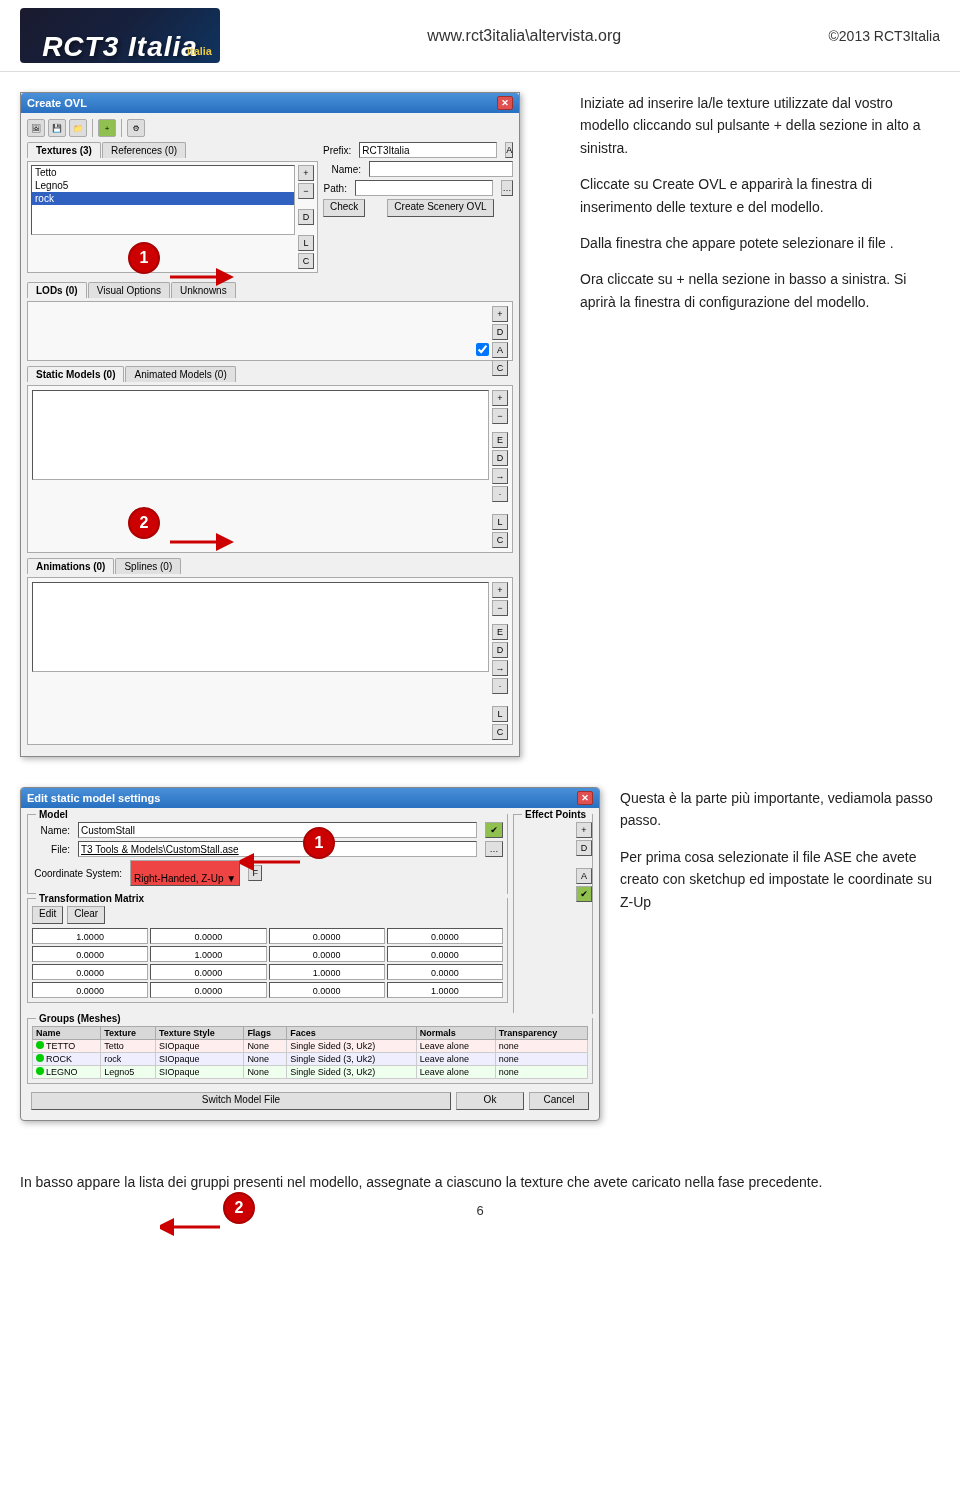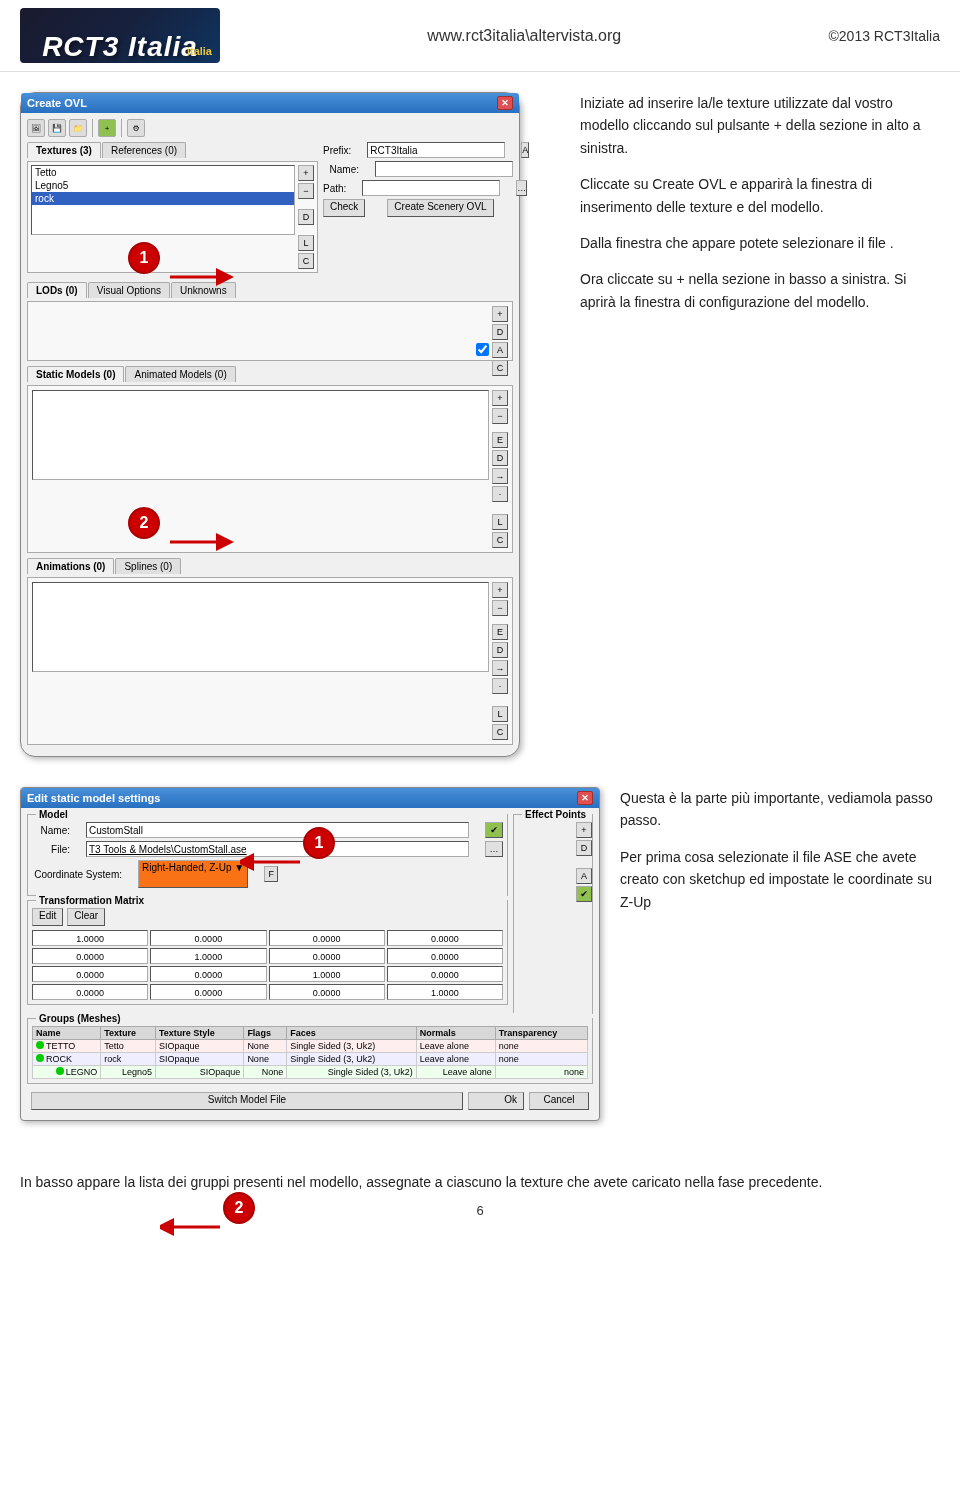--- a/index.html
+++ b/index.html
@@ -79,21 +79,21 @@
       line-height: 1.6;
       color: #222;
     }
     .section-right p {
       margin-bottom: 14px;
     }
 
     
     .win-dialog {
       border: 1px solid #888;
-      border-radius: 15px;
+      border-radius: 0;
       background: #f0f0f0;
       box-shadow: 2px 2px 6px rgba(0,0,0,0.3);
       font-size: 11px;
       color: #000;
       position: relative;
     }
     .win-titlebar {
       background: linear-gradient(to bottom, #4a90d9 0%, #2870c0 100%);
       color: #fff;
       padding: 3px 6px;
@@ -171,21 +171,21 @@
       padding: 1px 3px;
       cursor: default;
     }
     .win-listbox-item.selected {
       background: #3060c0;
       color: #fff;
     }
     .win-form-row {
       display: flex;
       align-items: center;
-      gap: 16px;
+      gap: 8px;
       margin-bottom: 3px;
       font-size: 10px;
     }
     .win-label {
       width: 38px;
       text-align: right;
       font-size: 10px;
     }
     .win-input {
       flex: 1;
@@ -309,21 +309,21 @@
       padding: 1px 3px;
       text-align: left;
     }
     .groups-table td {
       border: 1px solid #ccc;
       padding: 1px 3px;
       background: #fff;
     }
     .groups-table tr:nth-child(1) td { background: #ffeeee; }
     .groups-table tr:nth-child(2) td { background: #eeeeff; }
-    .groups-table tr:nth-child(3) td { background: #eeffee; text-align: right; }
+    .groups-table tr:nth-child(3) td { background: #eeffee; }
 
     .dot-green {
       width: 8px;
       height: 8px;
       border-radius: 50%;
       background: #00cc00;
       display: inline-block;
       margin-right: 2px;
     }
 
@@ -349,25 +349,25 @@
       background: #aaa;
       margin: 0 2px;
     }
 
     .relative-wrapper {
       position: relative;
     }
 
     
     .coord-dropdown {
-      background: #f97316;
+      background: #ef4444;
       border: 1px outset #aaa;
-      padding: 1px 3px;
+      padding: 12px 3px;
       font-size: 10px;
-      height: 28px;
+      height: 20px;
     }
     .coord-f-btn {
       background: #e0e0e0;
       border: 1px outset #aaa;
       width: 14px;
       height: 16px;
       font-size: 9px;
       display: flex;
       align-items: center;
       justify-content: center;
@@ -697,21 +697,21 @@
                   <td>Single Sided (3, Uk2)</td>
                   <td>Leave alone</td>
                   <td>none</td>
                 </tr>
               </tbody>
             </table>
           </div>
 
           <div style="display:flex;gap:5px;padding:4px;">
             <div class="win-btn-small" style="flex:1;text-align:center;">Switch Model File</div>
-            <div class="win-btn-small" style="width:56px;text-align:right;">Ok</div>
+            <div class="win-btn-small" style="width:68px;text-align:center;">Ok</div>
             <div class="win-btn-small" style="width:60px;text-align:center;">Cancel</div>
           </div>
         </div>
       </div>
     </div>
 
     <div class="section-right">
       <p>Questa è la parte più importante, vediamola passo passo.</p>
       <p>Per prima cosa selezionate il file ASE che avete creato con sketchup ed impostate le coordinate su Z-Up</p>
     </div>

